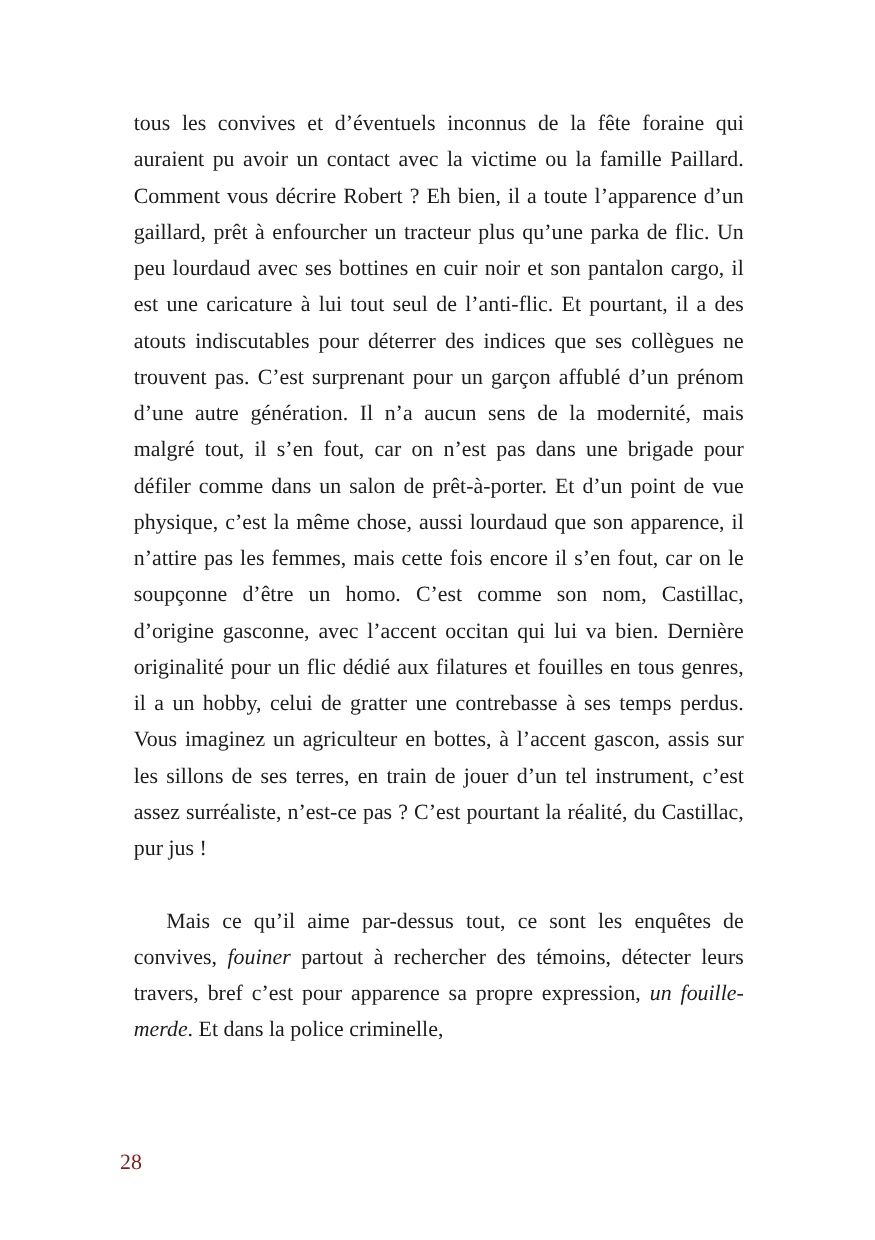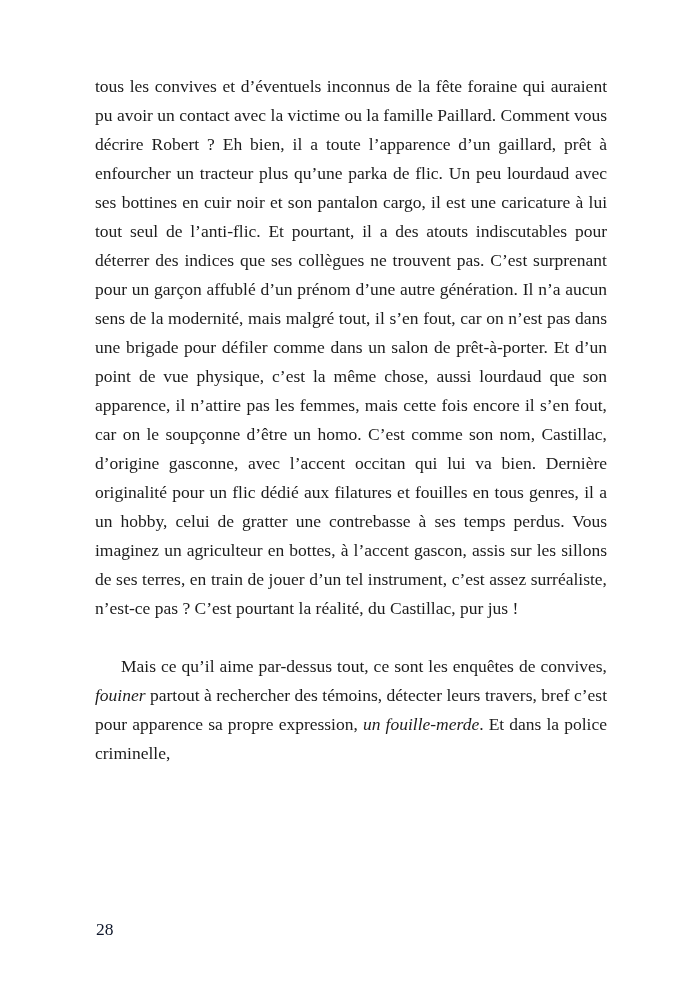--- a/index.html
+++ b/index.html
@@ -21,38 +21,38 @@
     left: 95px;
     top: 72px;
     width: 512px;
     font-size: 17.5px;
     line-height: 29px;
     text-align: justify;
     hyphens: none;
     -webkit-hyphens: none;
   }
   .para {
-    margin: 0;
+    margin: 12px;
   }
   .para + .para {
     margin-top: 29px; 
   }
   .para.indent {
     text-indent: 26px;
   }
   .para em {
     font-style: italic;
   }
   .page-number {
     position: absolute;
     left: 96px;
     top: 915px;
     font-size: 17.5px;
     line-height: 29px;
-    color: #0f172a;
+    color: #7f1d1d;
   }
 </style>
 </head>
 <body>
 
 <div class="page">
   <div class="text-block">
     <p class="para"><span>tous les convives et d’éventuels inconnus de la fête foraine qui auraient pu avoir un contact avec la victime ou la famille Paillard. Comment vous décrire Robert&nbsp;? Eh bien, il a toute l’apparence d’un gaillard, prêt à enfourcher un tracteur plus qu’une parka de flic. Un peu lourdaud avec ses bottines en cuir noir et son pantalon cargo, il est une caricature à lui tout seul de l’anti-flic. Et pourtant, il a des atouts indiscutables pour déterrer des indices que ses collègues ne trouvent pas. C’est surprenant pour un garçon affublé d’un prénom d’une autre génération. Il n’a aucun sens de la modernité, mais malgré tout, il s’en fout, car on n’est pas dans une brigade pour défiler comme dans un salon de prêt-à-porter. Et d’un point de vue physique, c’est la même chose, aussi lourdaud que son apparence, il n’attire pas les femmes, mais cette fois encore il s’en fout, car on le soupçonne d’être un homo. C’est comme son nom, Castillac, d’origine gasconne, avec l’accent occitan qui lui va bien. Dernière originalité pour un flic dédié aux filatures et fouilles en tous genres, il a un hobby, celui de gratter une contrebasse à ses temps perdus. Vous imaginez un agriculteur en bottes, à l’accent gascon, assis sur les sillons de ses terres, en train de jouer d’un tel instrument, c’est assez surréaliste, n’est-ce pas&nbsp;? C’est pourtant la réalité, du Castillac, pur jus&nbsp;!</span></p>
     <p class="para indent"><span>Mais ce qu’il aime par-dessus tout, ce sont les enquêtes de convives, </span><em>fouiner</em><span> partout à rechercher des témoins, détecter leurs travers, bref c’est pour apparence sa propre expression, </span><em>un fouille-merde</em><span>. Et dans la police criminelle,</span></p>
   </div>

